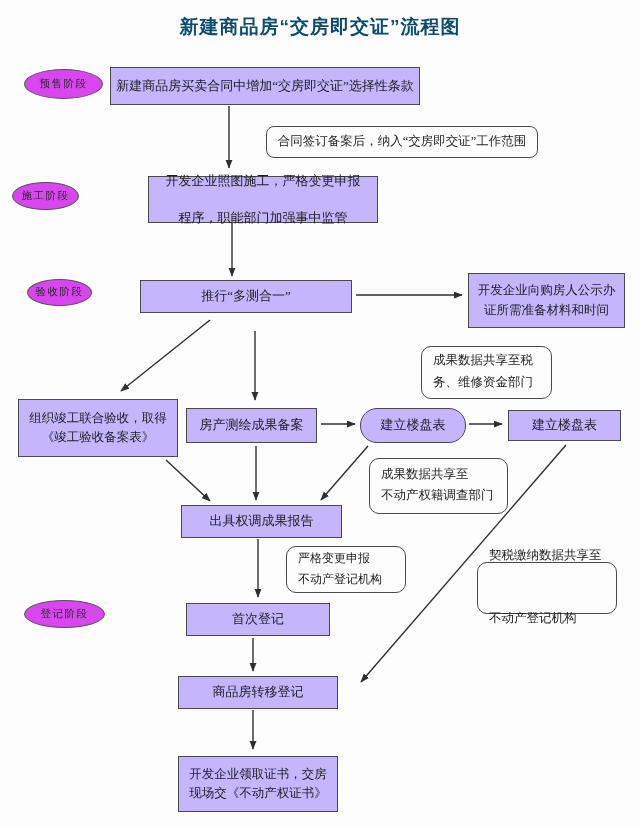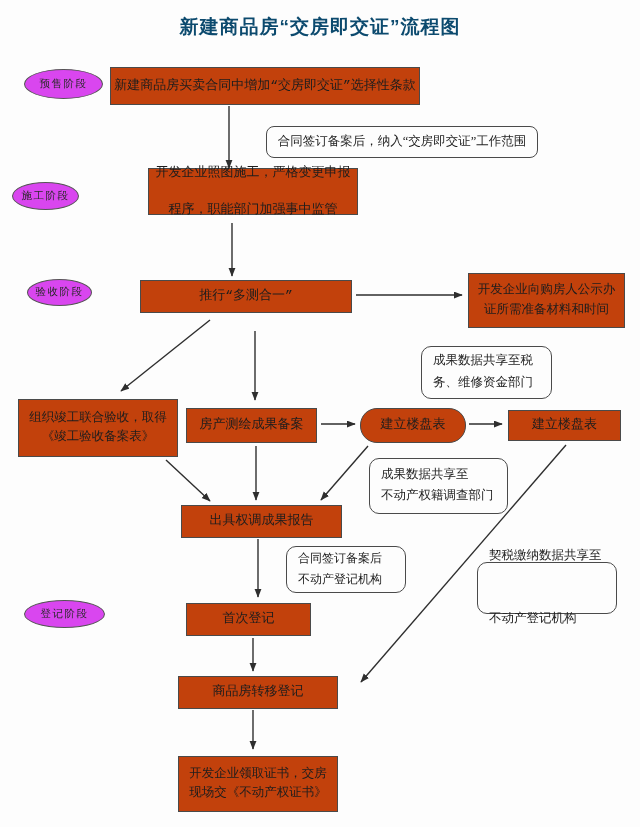--- a/index.html
+++ b/index.html
@@ -12,21 +12,21 @@
   .title{
     position:absolute;left:0;right:0;top:14px;text-align:center;
     font-family:"Liberation Sans","DejaVu Sans",sans-serif;
     font-size:19px;font-weight:bold;letter-spacing:1px;color:#0c4a6e;
   }
   .node{
     position:absolute;box-sizing:border-box;
     display:flex;flex-direction:column;justify-content:center;align-items:center;
     text-align:center;line-height:1.55;
   }
-  .rect{border:1.5px solid #4a4a4a;background:#c2410c;font-size:13px;font-family:Liberation Mono, monospace;}
+  .rect{border:1.5px solid #4a4a4a;background:#c4b5fd;font-size:13px;}
   .round{border:1.4px solid #4a4a4a;background:#fdfdfd;border-radius:10px;font-size:12.5px;}
   .round.left{align-items:flex-start;text-align:left;padding-left:11px;padding-right:6px;line-height:1.7;font-family:Liberation Mono, monospace;}
   .ellipse{
     border:1.2px solid #555;border-radius:50%;background:#d946ef;
     font-size:10.5px;letter-spacing:1.5px;color:#2a2a2a;
   }
   .ln{white-space:nowrap;}
   svg.arrows{position:absolute;left:0;top:0;pointer-events:none;}
   svg.arrows line{stroke:#2e2e2e;stroke-width:1.4;}
 </style>
@@ -73,21 +73,21 @@
   </div>
 
   <div class="node rect" style="left:110px;top:67px;width:310px;height:38px;">
     <div class="ln">新建商品房买卖合同中增加“交房即交证”选择性条款</div>
   </div>
 
   <div class="node round" style="left:266px;top:126px;width:272px;height:32px;border-radius:8px;">
     <div class="ln">合同签订备案后，纳入“交房即交证”工作范围</div>
   </div>
 
-  <div class="node rect" style="left:148px;top:168px;width:210px;height:47px;gap:17px;">
+  <div class="node rect" style="left:148px;top:176px;width:230px;height:47px;gap:17px;">
     <div class="ln">开发企业照图施工，严格变更申报</div>
     <div class="ln">程序，职能部门加强事中监管</div>
   </div>
 
   <div class="node rect" style="left:140px;top:280px;width:212px;height:33px;">
     <div class="ln">推行“多测合一”</div>
   </div>
 
   <div class="node rect" style="left:468px;top:273px;width:157px;height:55px;font-size:12.5px;">
     <div class="ln">开发企业向购房人公示办</div>
@@ -119,25 +119,25 @@
   <div class="node round left" style="left:369px;top:458px;width:139px;height:56px;">
     <div class="ln">成果数据共享至</div>
     <div class="ln">不动产权籍调查部门</div>
   </div>
 
   <div class="node rect" style="left:181px;top:505px;width:161px;height:33px;">
     <div class="ln">出具权调成果报告</div>
   </div>
 
   <div class="node round left" style="left:286px;top:546px;width:120px;height:47px;font-size:12px;">
-    <div class="ln">合同签订备案后</div>
+    <div class="ln">严格变更申报</div>
     <div class="ln">不动产登记机构</div>
   </div>
 
-  <div class="node rect" style="left:186px;top:603px;width:125px;height:33px;">
+  <div class="node rect" style="left:186px;top:603px;width:144px;height:33px;">
     <div class="ln">首次登记</div>
   </div>
 
   <div class="node round left" style="left:477px;top:562px;width:140px;height:52px;gap:42px;">
     <div class="ln">契税缴纳数据共享至</div>
     <div class="ln">不动产登记机构</div>
   </div>
 
   <div class="node rect" style="left:178px;top:676px;width:160px;height:33px;">
     <div class="ln">商品房转移登记</div>

